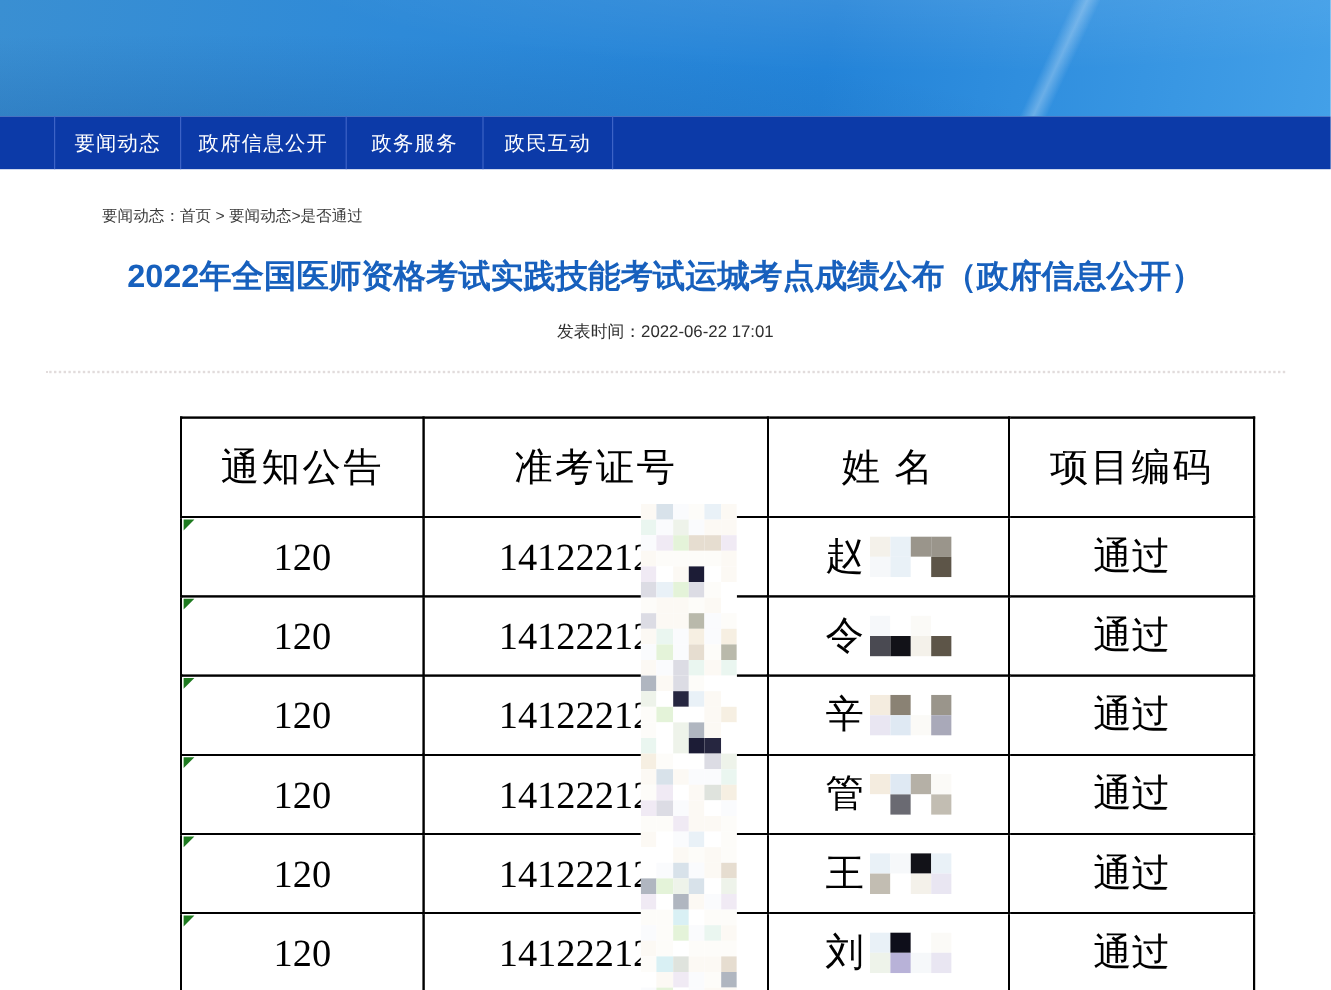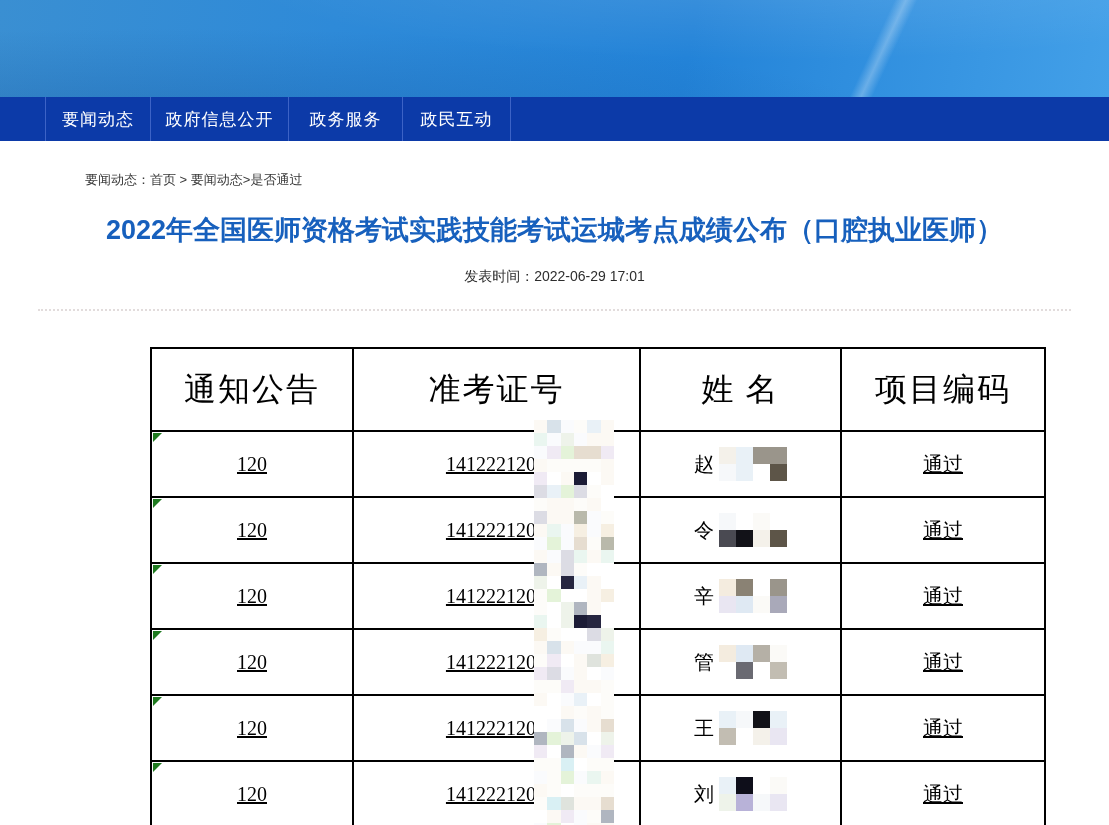--- a/index.html
+++ b/index.html
@@ -89,21 +89,21 @@
     border-collapse:collapse;table-layout:fixed;width:882px;
     font-family:"Liberation Serif","DejaVu Serif",serif;color:#000;
   }
   table.results th,table.results td{
     border:2px solid #000;text-align:center;vertical-align:middle;
     padding:0;position:relative;background:#fff;
   }
   table.results thead tr{height:83px;}
   table.results tbody tr{height:66px;}
   table.results th{font-size:32px;font-weight:normal;letter-spacing:2px;}
-  table.results td{font-size:20px;text-decoration:underline;}
+  table.results td{font-size:32px;}
   td.cell-ticket{text-align:left;padding-left:46px;}
   .corner-flag{
     position:absolute;left:1px;top:1px;width:0;height:0;
     border-top:9px solid var(--flag-green);border-right:9px solid transparent;
   }
   .namewrap{display:inline-flex;align-items:center;gap:5px;vertical-align:middle;}
   .mosaic{
     display:grid;grid-template-columns:repeat(4,17px);grid-auto-rows:17px;
     width:68px;height:34px;overflow:hidden;
   }
@@ -127,23 +127,23 @@
       <a class="nav-item" style="width: 138px;">政府信息公开</a>
       <a class="nav-item" style="width: 114px;">政务服务</a>
       <a class="nav-item" style="width: 108px;">政民互动</a>
     </div>
 </nav>
 
 <div class="breadcrumb">
   <span>要闻动态：</span><span id="bc-path"><a>首页</a><span> &gt; </span><a>要闻动态</a><span>&gt;</span><a>是否通过</a></span>
 </div>
 
-<h1 class="article-title">2022年全国医师资格考试实践技能考试运城考点成绩公布（口腔执业医师）</h1>
-
-<div class="pubdate">发表时间：2022-06-29 17:01</div>
+<h1 class="article-title">2022年全国医师资格考试实践技能考试运城考点成绩公布（政府信息公开）</h1>
+
+<div class="pubdate">发表时间：2022-06-22 17:01</div>
 
 <div class="dotline"></div>
 
 <div class="table-wrap">
   <table class="results">
     <thead>
         <tr id="thead-row">
           <th style="width: 202px;">通知公告</th>
           <th style="width: 287px;">准考证号</th>
           <th style="width: 201px;">姓 名</th>

